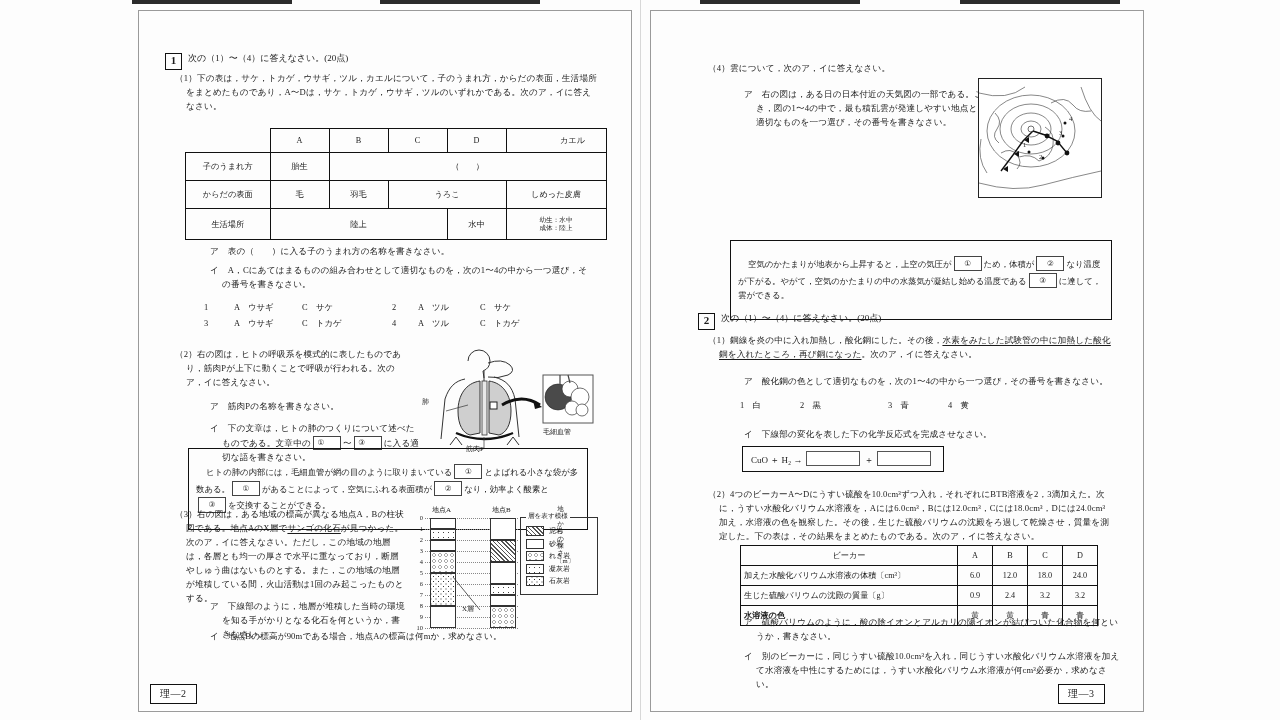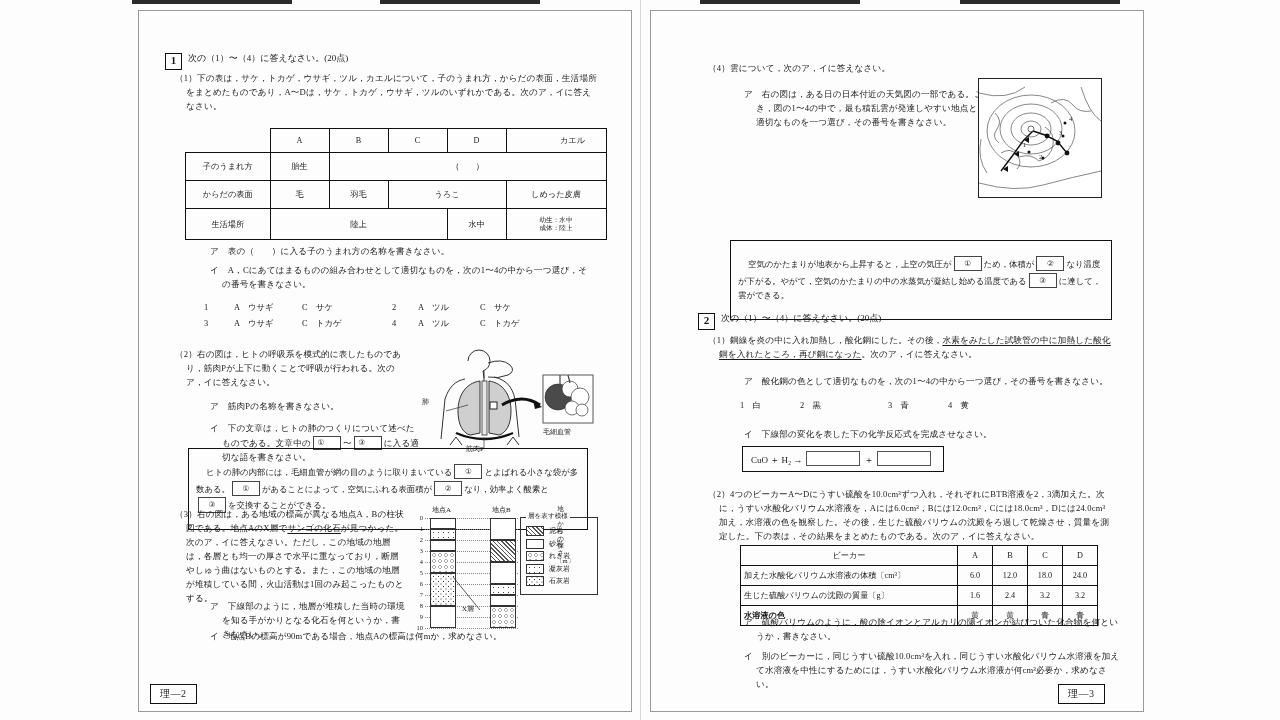--- a/index.html
+++ b/index.html
@@ -433,21 +433,21 @@
         </tr>
         <tr>
           <td style="text-align:left;height:15px;">加えた水酸化バリウム水溶液の体積〔cm³〕</td>
           <td>6.0</td>
           <td>12.0</td>
           <td>18.0</td>
           <td>24.0</td>
         </tr>
         <tr>
           <td style="text-align:left;height:15px;">生じた硫酸バリウムの沈殿の質量〔g〕</td>
-          <td>1.6</td>
+          <td>0.9</td>
           <td>2.4</td>
           <td>3.2</td>
           <td>3.2</td>
         </tr>
         <tr>
           <td style="text-align:left;height:15px;font-weight:bold;">水溶液の色</td>
           <td>黄</td>
           <td>黄</td>
           <td>青</td>
           <td>青</td>

